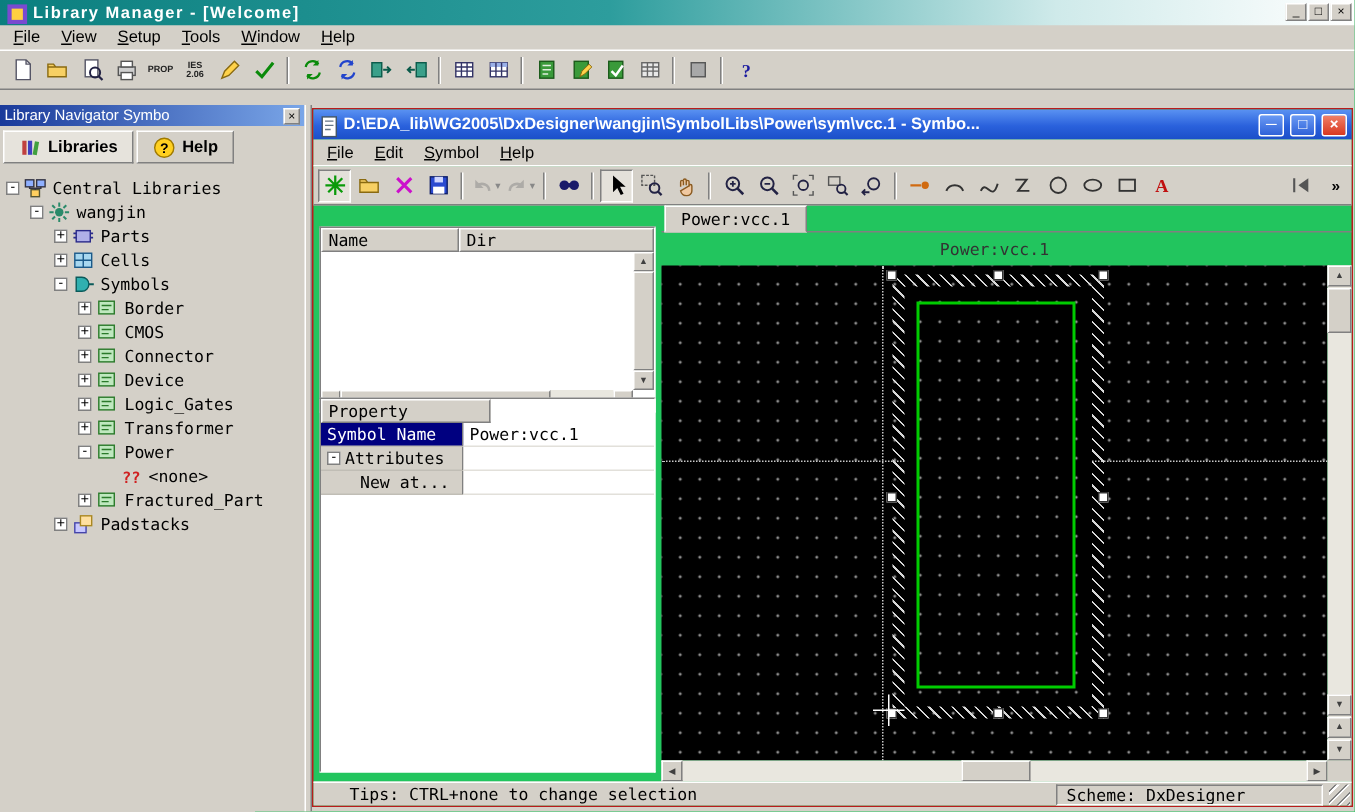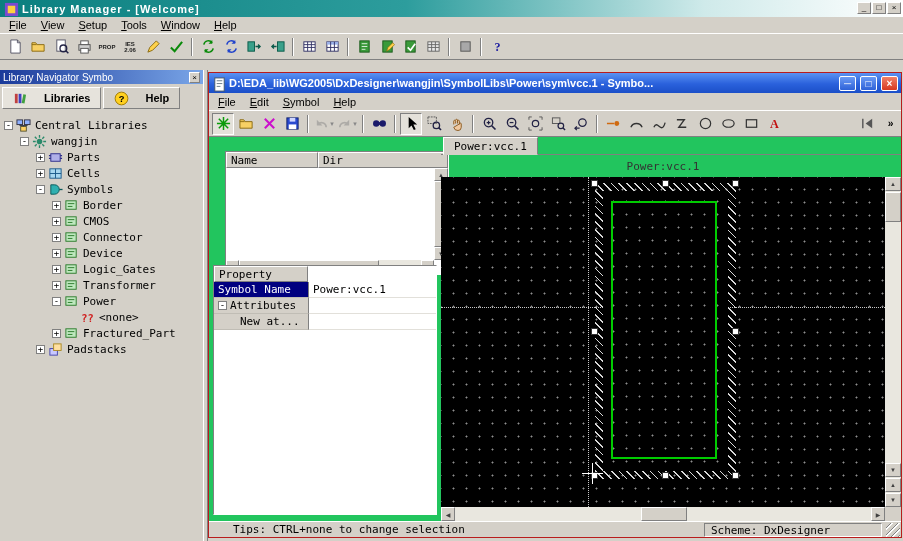--- a/index.html
+++ b/index.html
@@ -29,21 +29,21 @@
   .tdrop { font-size:7px; color:#888; margin-left:1px; }
   .tsep { width:2px; height:18px; border-left:1px solid #808080; border-right:1px solid #fff; margin:0 3px; }
 
   
   #left-panel { position:absolute; left:0; top:70px; width:203px; bottom:0; background:#d4d0c8; }
   #nav-header { height:14px; background:linear-gradient(90deg,#1a3a9a,#7aa6e8); color:#fff; font-size:10px;
      display:flex; align-items:center; padding:0 3px; }
   #nav-header .spacer { flex:1; }
   #nav-close { width:11px; height:11px; background:#d4d0c8; color:#000; font-size:8px; line-height:9px; text-align:center; }
   #nav-tabs { display:flex; gap:2px; padding:3px 2px; }
-  .nav-tab { height:22px; display:flex; align-items:center; gap:16px; padding:0 10px; font-weight:bold; background:#d4d0c8; }
+  .nav-tab { height:22px; display:flex; align-items:center; gap:4px; padding:0 10px; font-weight:bold; background:#d4d0c8; }
   .nav-tab.active { background:#e6e3dc; }
   .nav-tab .icon { width:15px; height:15px; display:block; }
   #nav-tree { padding-top:5px; }
   .trow { height:16px; display:flex; align-items:center; gap:3px; white-space:nowrap; }
   .expbox { width:9px; height:9px; background:#fff; border:1px solid #808080; font-size:9px; line-height:7px;
      text-align:center; color:#000; flex:0 0 9px; font-family:"DejaVu Sans Mono",monospace; }
   .expspace { width:9px; flex:0 0 9px; }
   .trow .icon { width:14px; height:14px; flex:0 0 14px; }
   .trow .tltext { font-family:"DejaVu Sans Mono",monospace; font-size:11px; padding:0 2px; }
 
@@ -62,40 +62,40 @@
   .cbtn.blue { background:linear-gradient(#6a9af4,#2f62d8); }
   .cbtn.red  { background:linear-gradient(#f08068,#d83820); }
   #child-menubar { position:absolute; left:0; top:20px; right:0; height:18px; background:#d4d0c8;
      border-bottom:1px solid #fff; display:flex; align-items:center; padding-left:2px; }
   #child-toolbar { position:absolute; left:0; top:38px; right:0; height:26px; background:#d4d0c8;
      border-bottom:1px solid #808080; display:flex; align-items:center; padding-left:3px; gap:1px; }
   #child-toolbar .push { flex:1; }
   #child-content { position:absolute; left:0; top:64px; right:0; bottom:16px; }
 
   
-  #listbox { position:absolute; left:16px; top:14px; width:224px; height:124px; background:#fff;
+  #listbox { position:absolute; left:4px; top:14px; width:224px; height:124px; background:#fff;
      border:1px solid; border-color:#808080 #fff #fff #808080; }
   #list-head { display:flex; height:16px; }
   .lcell { background:#d4d0c8; border:1px solid; border-color:#fff #808080 #808080 #fff; padding:1px 4px;
      font-family:"DejaVu Sans Mono",monospace; }
   .lcell.c0 { width:92px; }
   .lcell.c1 { flex:1; }
   #list-vscroll { position:absolute; right:0; top:16px; bottom:14px; width:14px; background:#e9e7df; }
   #list-hscroll { position:absolute; left:0; right:14px; bottom:0; height:14px; background:#e9e7df; }
   .sb-btn { position:absolute; background:#d4d0c8; border:1px solid; border-color:#fff #808080 #808080 #fff;
      display:flex; align-items:center; justify-content:center; font-size:6px; color:#404040; }
   .sb-thumb { position:absolute; background:#d4d0c8; border:1px solid; border-color:#fff #808080 #808080 #fff; }
 
   
   #propgrid { position:absolute; left:4px; top:128px; width:224px; height:250px; background:#fff;
      border:1px solid; border-color:#808080 #fff #fff #808080; }
   #prop-head { display:flex; height:16px; }
   .pcellh { background:#d4d0c8; border:1px solid; border-color:#fff #808080 #808080 #fff; padding:1px 4px;
      font-family:"DejaVu Sans Mono",monospace; }
-  .pcellh.c0 { width:94px; } .pcellh.c1 { flex:1; }
+  .pcellh.c0 { width:113px; } .pcellh.c1 { flex:1; }
   .prow { display:flex; height:16px; }
   .pcol1 { width:95px; background:#d4d0c8; border-right:1px solid #808080; border-bottom:1px solid #c0bdb5;
      padding:1px 4px; display:flex; align-items:center; gap:3px; font-family:"DejaVu Sans Mono",monospace; }
   .pcol1.sel { background:#000080; color:#fff; }
   .pcol1.indent { padding-left:26px; }
   .pcol2 { flex:1; background:#fff; border-bottom:1px solid #e2e0da; padding:1px 4px;
      font-family:"DejaVu Sans Mono",monospace; }
 
   
   #rightpane { position:absolute; left:232px; right:0; top:0; bottom:0; }

